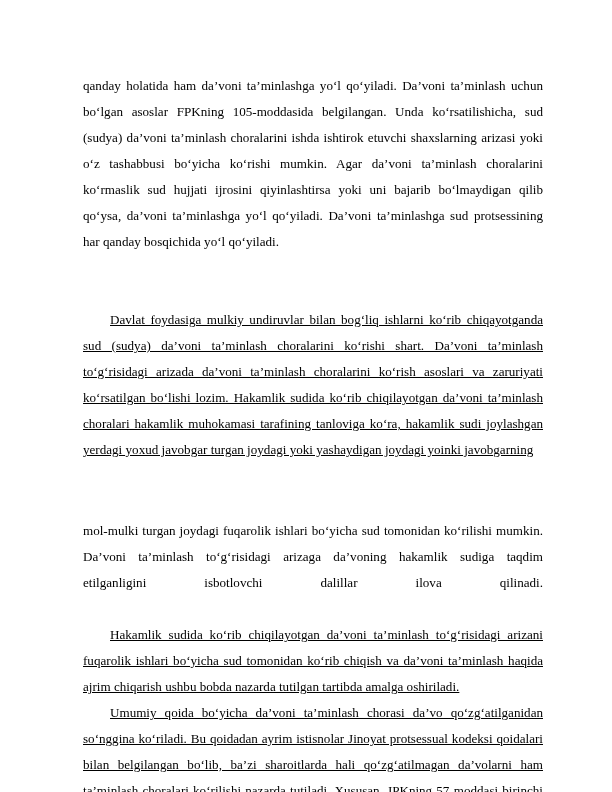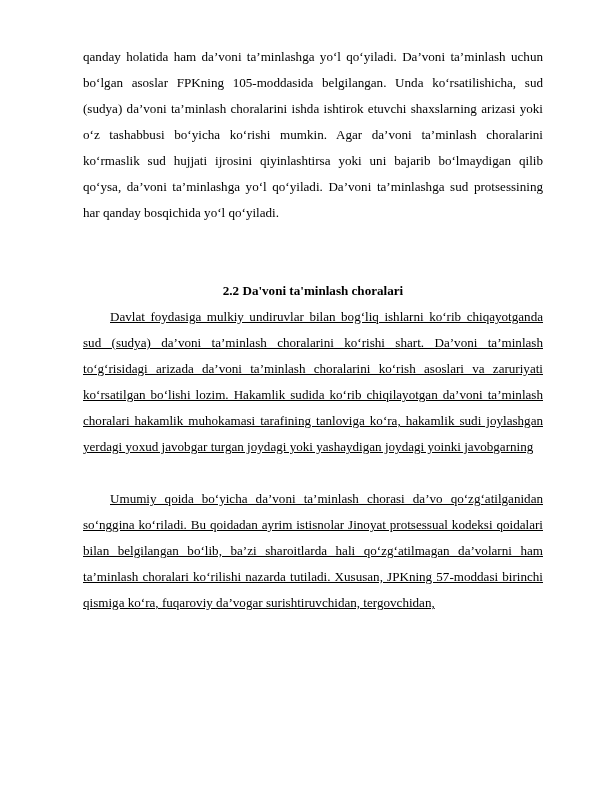--- a/index.html
+++ b/index.html
@@ -34,20 +34,21 @@
     -webkit-hyphens: none;
     hyphens: none;
     word-spacing: 0;
   }
   p.indent {
     text-indent: 27px;
     text-decoration: underline;
   }
   p.noindent {
     text-indent: 0;
+    margin-top: 29px;
   }
   
   p.stretch-last::after {
     content: "";
     display: inline-block;
     width: 100%;
     height: 0;
   }
   h2.section-heading {
     margin: 0;
@@ -62,24 +63,25 @@
 </head>
 <body>
 
 <div class="page">
   <div class="content">
 
     <p class="body noindent">qanday holatida ham da’voni ta’minlashga yo‘l qo‘yiladi. Da’voni ta’minlash uchun bo‘lgan asoslar FPKning 105-moddasida belgilangan. Unda ko‘rsatilishicha, sud (sudya) da’voni ta’minlash choralarini ishda ishtirok etuvchi shaxslarning arizasi yoki o‘z tashabbusi bo‘yicha ko‘rishi mumkin. Agar da’voni ta’minlash choralarini ko‘rmaslik sud hujjati ijrosini qiyinlashtirsa yoki uni bajarib bo‘lmaydigan qilib qo‘ysa, da’voni ta’minlashga yo‘l qo‘yiladi. Da’voni ta’minlashga sud protsessining har qanday bosqichida yo‘l qo‘yiladi.</p>
 
     <div class="spacer-2"></div>
 
-    <h2 class="section-heading">2.2 Da'voni ta'minlash choralari</h2>
 
     <p class="body indent">Davlat foydasiga mulkiy undiruvlar bilan bog‘liq ishlarni ko‘rib chiqayotganda sud (sudya) da’voni ta’minlash choralarini ko‘rishi shart. Da’voni ta’minlash to‘g‘risidagi arizada da’voni ta’minlash choralarini ko‘rish asoslari va zaruriyati ko‘rsatilgan bo‘lishi lozim. Hakamlik sudida ko‘rib chiqilayotgan da’voni ta’minlash choralari hakamlik muhokamasi tarafining tanloviga ko‘ra, hakamlik sudi joylashgan yerdagi yoxud javobgar turgan joydagi yoki yashaydigan joydagi yoinki javobgarning</p>
 
     <div class="spacer-1"></div>
 
+    <p class="body noindent stretch-last">mol-mulki turgan joydagi fuqarolik ishlari bo‘yicha sud tomonidan ko‘rilishi mumkin. Da’voni ta’minlash to‘g‘risidagi arizaga da’voning hakamlik sudiga taqdim etilganligini isbotlovchi dalillar ilova qilinadi.</p>
 
+    <p class="body indent">Hakamlik sudida ko‘rib chiqilayotgan da’voni ta’minlash to‘g‘risidagi arizani fuqarolik ishlari bo‘yicha sud tomonidan ko‘rib chiqish va da’voni ta’minlash haqida ajrim chiqarish ushbu bobda nazarda tutilgan tartibda amalga oshiriladi.</p>
 
     <p class="body indent">Umumiy qoida bo‘yicha da’voni ta’minlash chorasi da’vo qo‘zg‘atilganidan so‘nggina ko‘riladi. Bu qoidadan ayrim istisnolar Jinoyat protsessual kodeksi qoidalari bilan belgilangan bo‘lib, ba’zi sharoitlarda hali qo‘zg‘atilmagan da’volarni ham ta’minlash choralari ko‘rilishi nazarda tutiladi. Xususan, JPKning 57-moddasi birinchi qismiga ko‘ra, fuqaroviy da’vogar surishtiruvchidan, tergovchidan,</p>
 
   </div>
 </div>
 
 </body></html>

